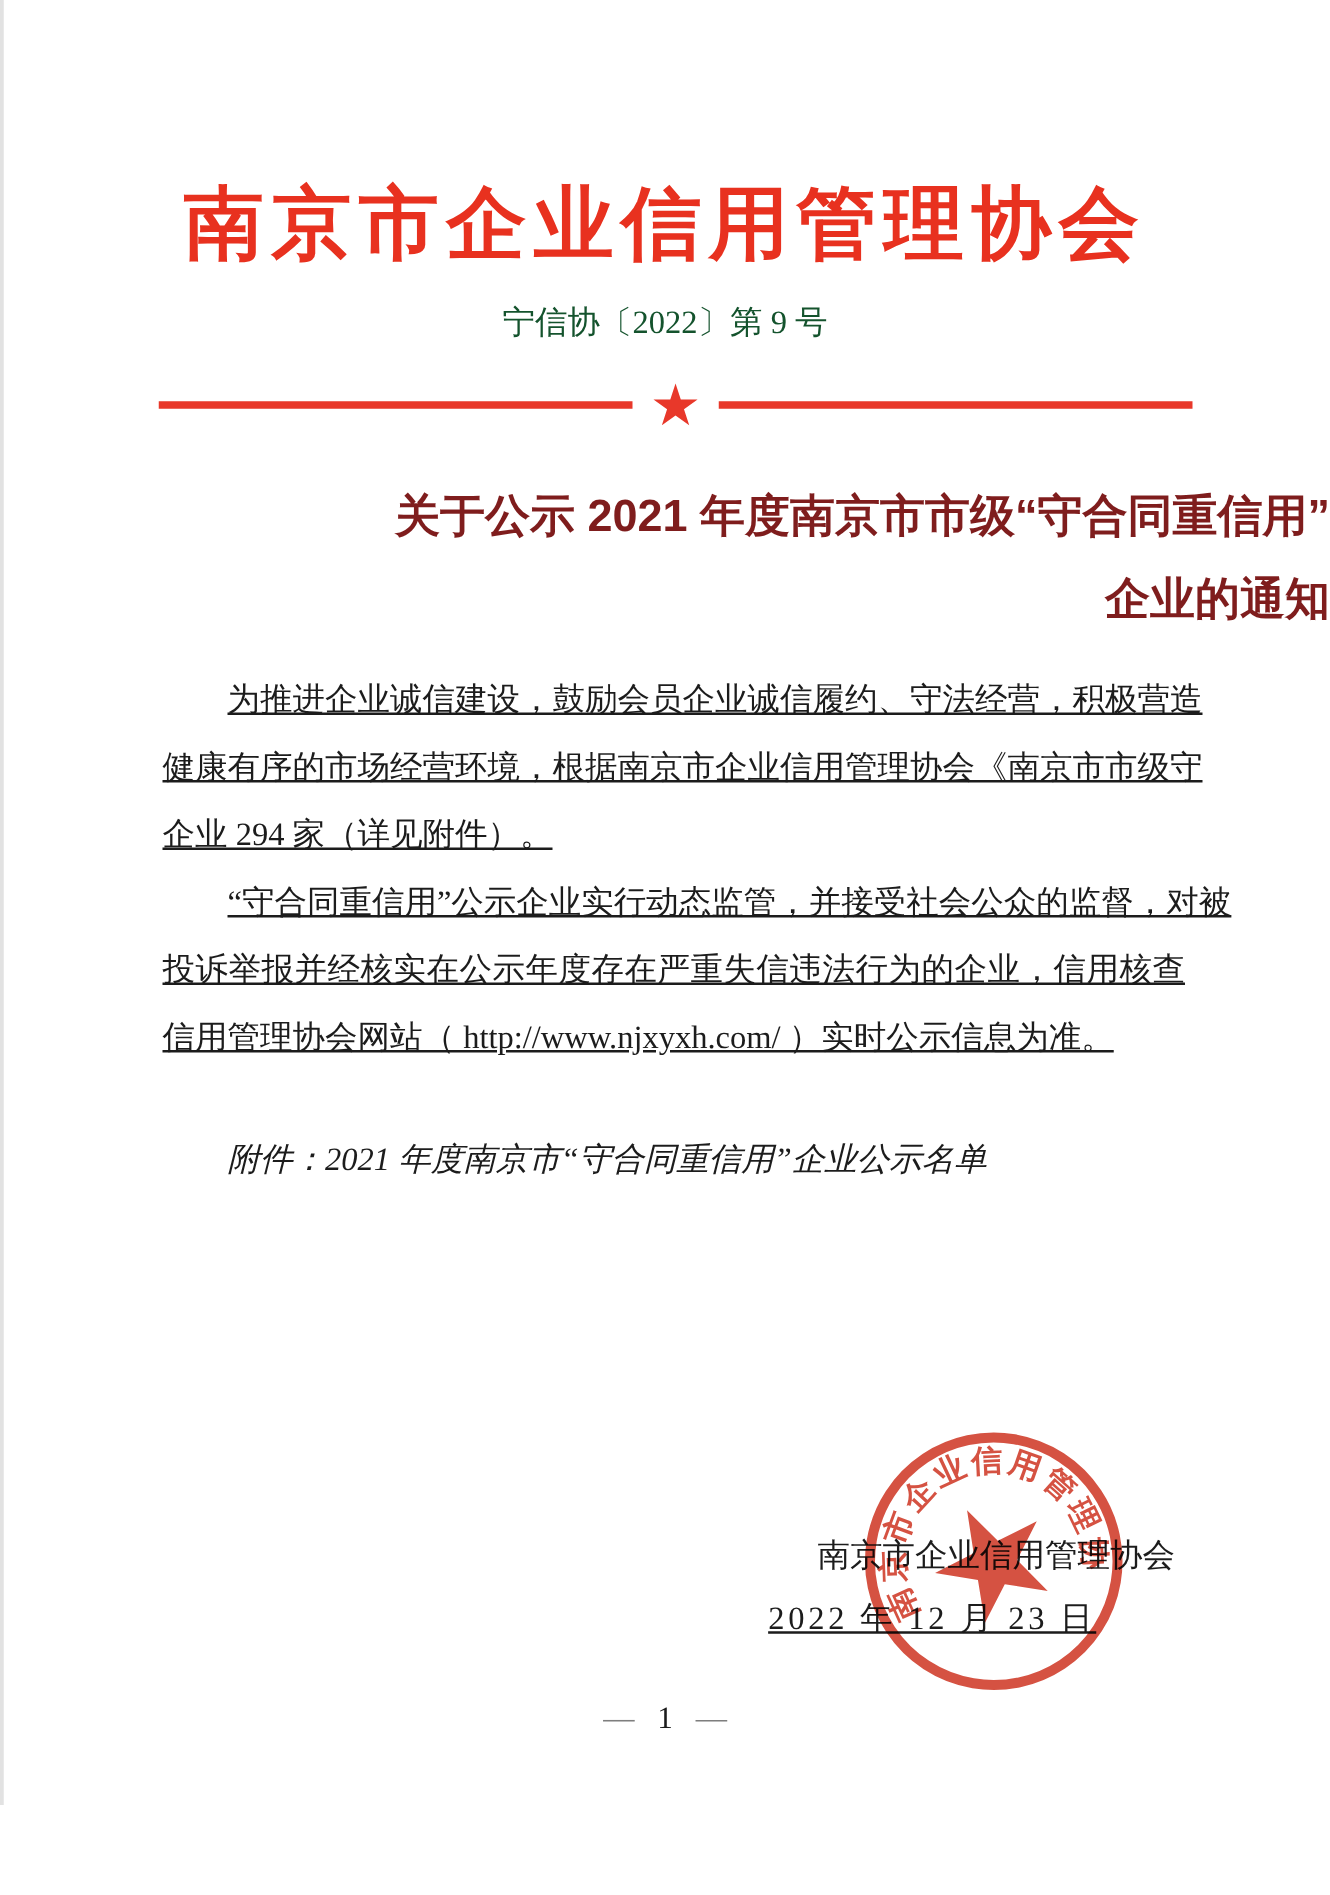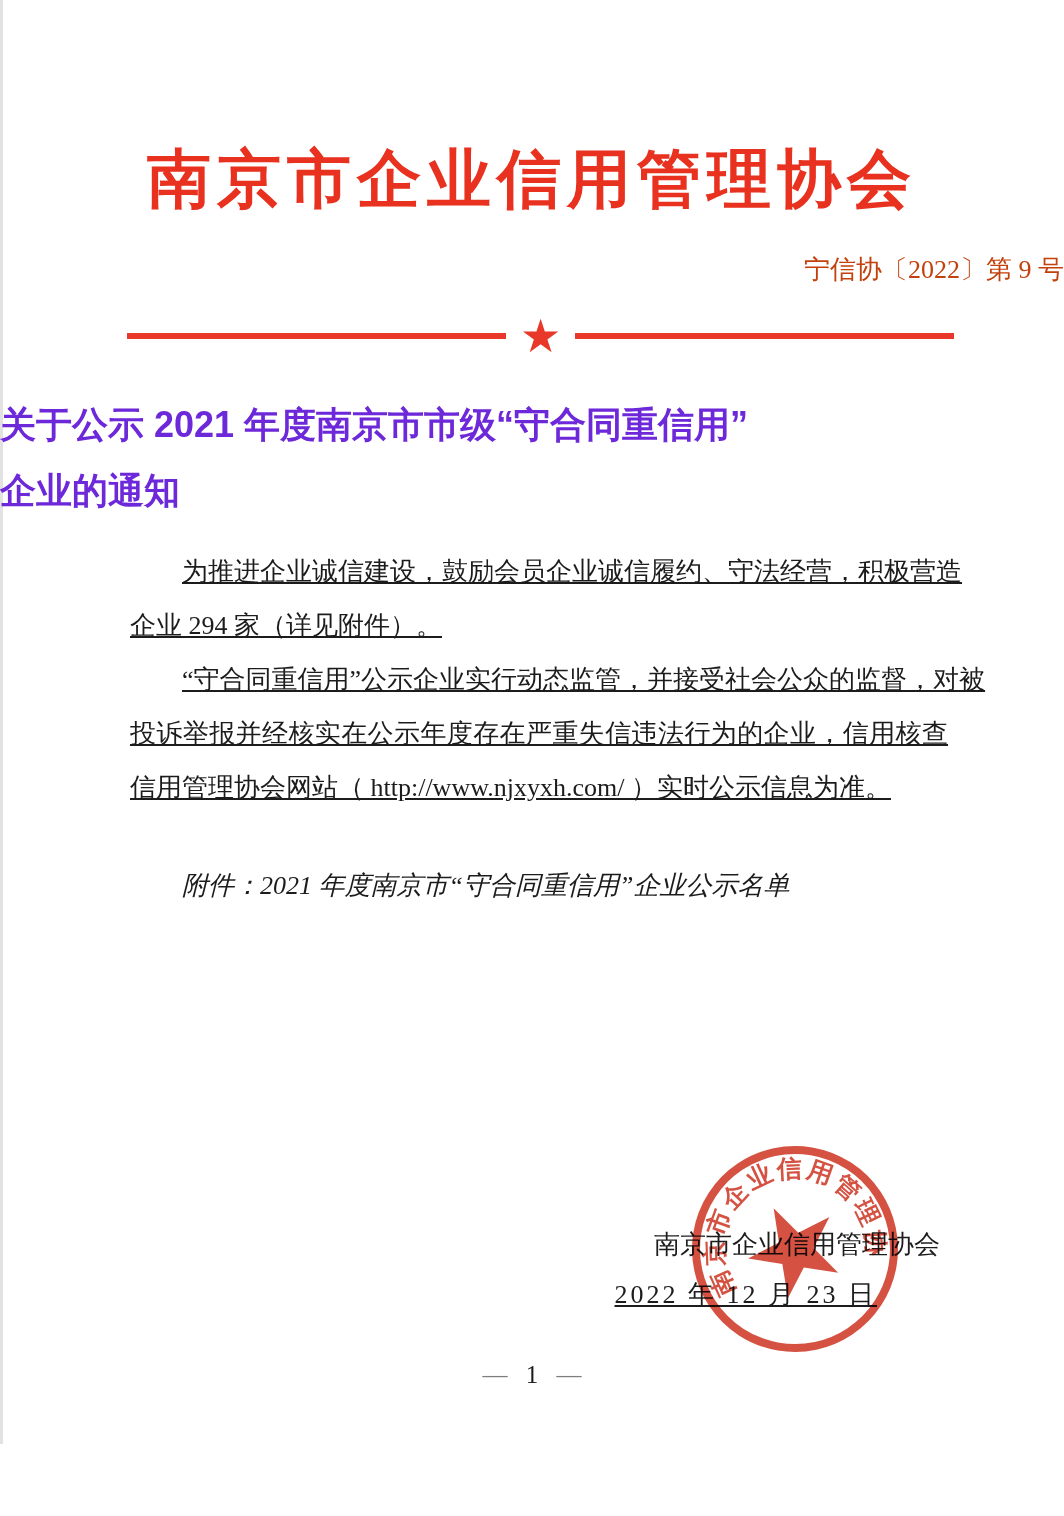--- a/index.html
+++ b/index.html
@@ -18,25 +18,25 @@
     margin: 148px 0 0 0;
     text-align: center;
     font-size: 64px;
     line-height: 64px;
     font-weight: 700;
     letter-spacing: 6px;
     color: #e8311f;
     white-space: nowrap;
   }
   .doc-number {
-    margin-top: 44px;
-    text-align: right;
+    margin-top: 32px;
+    text-align: center;
     font-size: 26px;
     line-height: 28px;
-    color: #c2410c;
+    color: #14532d;
   }
   .divider {
     margin: 30px 110px 0 127px;
     height: 44px;
     display: flex;
     align-items: center;
   }
   .divider .seg {
     flex: 1 1 auto;
     height: 6px;
@@ -46,26 +46,26 @@
     flex: 0 0 auto;
     margin: 0 14px;
     font-family: "DejaVu Sans", sans-serif;
     font-size: 46px;
     line-height: 44px;
     color: #e8382a;
   }
   
   .doc-title {
     margin-top: 34px;
-    text-align: left;
+    text-align: right;
     font-family: "Liberation Sans", "DejaVu Sans", sans-serif;
     font-weight: 700;
     font-size: 36px;
     line-height: 66px;
-    color: #6d28d9;
+    color: #7f1d1d;
   }
   
   .body-text {
     margin: 21px 116px 0 130px;
     font-size: 26px;
     color: #1c1c1c;
   }
   .line {
     line-height: 54px;
     text-align: justify;
@@ -141,20 +141,21 @@
     <span class="seg"></span>
   </div>
 
   <div class="doc-title">
     <div>关于公示 2021 年度南京市市级“守合同重信用”</div>
     <div>企业的通知</div>
   </div>
 
   <div class="body-text">
     <div class="line first">为推进企业诚信建设，鼓励会员企业诚信履约、守法经营，积极营造</div>
+    <div class="line">健康有序的市场经营环境，根据南京市企业信用管理协会《南京市市级守</div>
     <div class="line last">企业 294 家（详见附件）。</div>
     <div class="line first">“守合同重信用”公示企业实行动态监管，并接受社会公众的监督，对被</div>
     <div class="line">投诉举报并经核实在公示年度存在严重失信违法行为的企业，信用核查</div>
     <div class="line last">信用管理协会网站（ http://www.njxyxh.com/ ）实时公示信息为准。</div>
   </div>
 
   <div class="attachment">附件：2021 年度南京市“守合同重信用”企业公示名单</div>
 
   <div class="sig-org">南京市企业信用管理协会</div>
   <div class="sig-date">2022 年 12 月 23 日</div>

